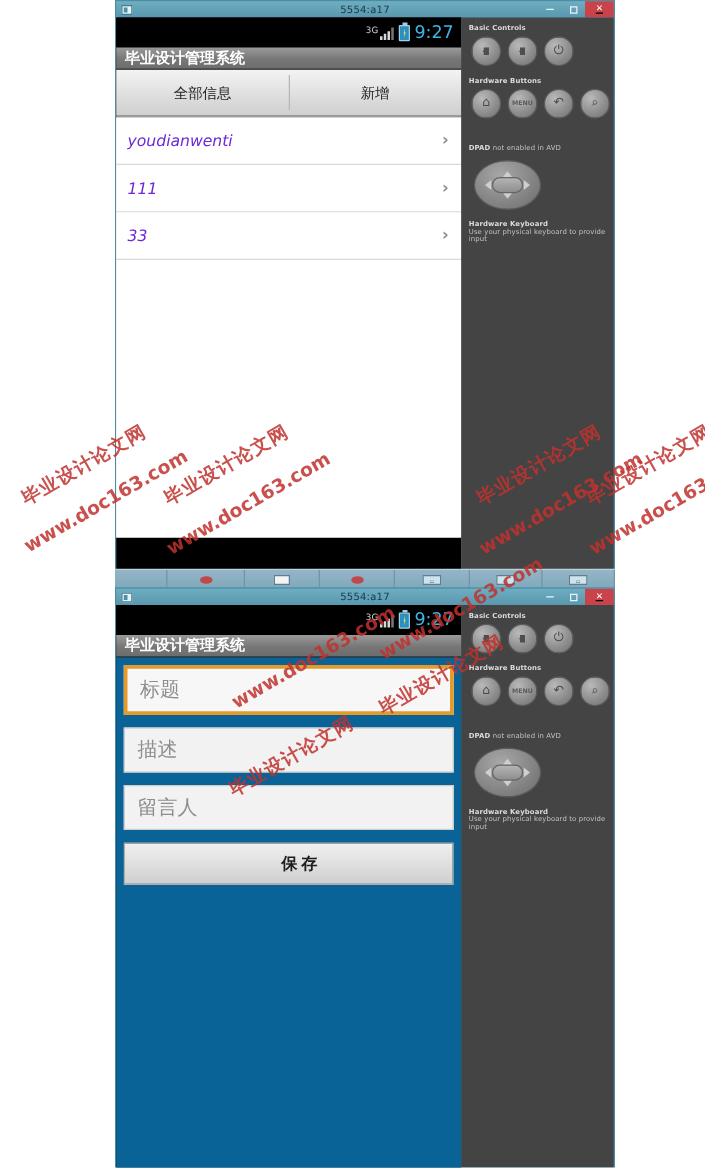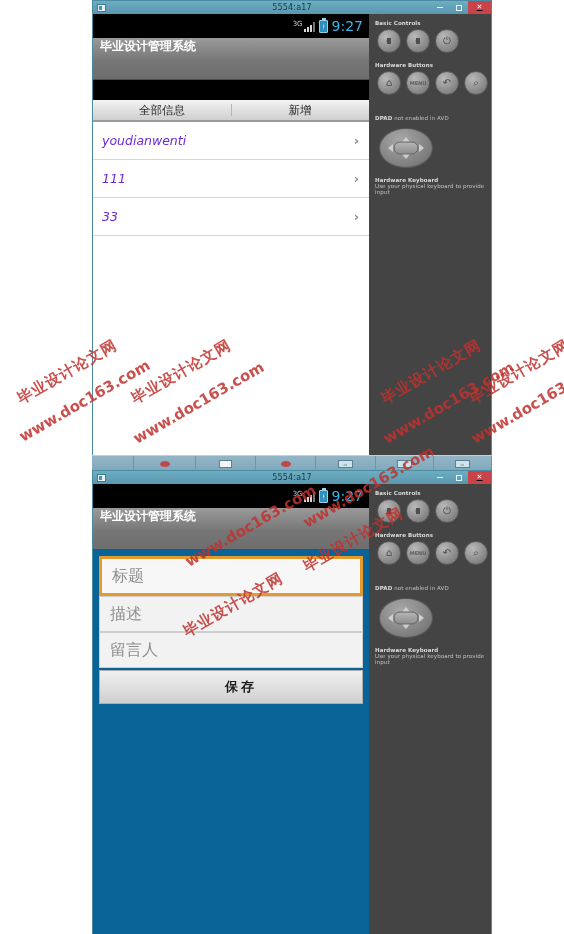--- a/index.html
+++ b/index.html
@@ -69,30 +69,30 @@
   }
   .battery::after {
     content: ""; position: absolute; left: 3px; top: 2px;
     width: 2px; height: 8px; background: #f4e05a;
     clip-path: polygon(60% 0, 0 55%, 45% 55%, 25% 100%, 100% 40%, 55% 40%);
   }
   .clock { font-size: 14px; color: #3fb3e3; font-weight: 400; line-height: 1; }
 
   
   .app-bar {
-    height: 42px; background: linear-gradient(#9a9a9a, #777777 55%, #6d6d6d);
+    height: 18px; background: linear-gradient(#9a9a9a, #777777 55%, #6d6d6d);
     border-bottom: 1px solid #4d4d4d;
     display: flex; padding-left: 7px;
   }
   .app-bar-title { color: #fff; font-size: 12px; font-weight: bold; }
 
   
   .tab-bar {
-    height: 22px; background: linear-gradient(#f3f3f3, #cfcfcf);
-    border-bottom: 2px solid #9a9a9a; display: flex; margin-top: 20px;
+    height: 38px; background: linear-gradient(#f3f3f3, #cfcfcf);
+    border-bottom: 2px solid #9a9a9a; display: flex;
   }
   .tab {
     flex: 1; display: flex; align-items: center; justify-content: center;
     font-size: 11.5px; color: #222; position: relative;
   }
   .tab + .tab::before {
     content: ""; position: absolute; left: 0; top: 4px; bottom: 4px;
     width: 1px; background: #b6b6b6;
   }
 
@@ -144,21 +144,21 @@
   }
   .dp-arrow { position: absolute; width: 0; height: 0; }
   .dp-up    { left: 50%; top: 4px;  transform: translateX(-50%); border: 4px solid transparent; border-bottom: 5px solid #cfcfcf; }
   .dp-down  { left: 50%; bottom: 4px; transform: translateX(-50%); border: 4px solid transparent; border-top: 5px solid #cfcfcf; }
   .dp-left  { left: 4px;  top: 50%; transform: translateY(-50%); border: 4px solid transparent; border-right: 5px solid #cfcfcf; }
   .dp-right { right: 4px; top: 50%; transform: translateY(-50%); border: 4px solid transparent; border-left: 5px solid #cfcfcf; }
 
   
   .form-screen { background: #0a6396; padding: 6px 6px 0 6px; height: 100%; }
   .field {
-    height: 36px; background: #f2f2f2; 
+    height: 36px; background: #f2f2f2; margin-bottom: 10px;
     display: flex; align-items: center; padding-left: 10px;
     border: 1px solid #cfcfcf;
   }
   .field.focused { border: 3px solid #e59b2b; background: #f7f7f7; height: 40px; }
   .field-text { font-size: 16px; color: #8e8e8e; }
   .save-btn {
     height: 34px; background: linear-gradient(#f0f0f0, #cfcfcf);
     border: 1px solid #aeaeae; display: flex; align-items: center;
     justify-content: center; font-size: 13px; color: #1d1d1d; font-weight: bold;
     letter-spacing: 3px; margin-top: 2px; padding-left: 20px;

